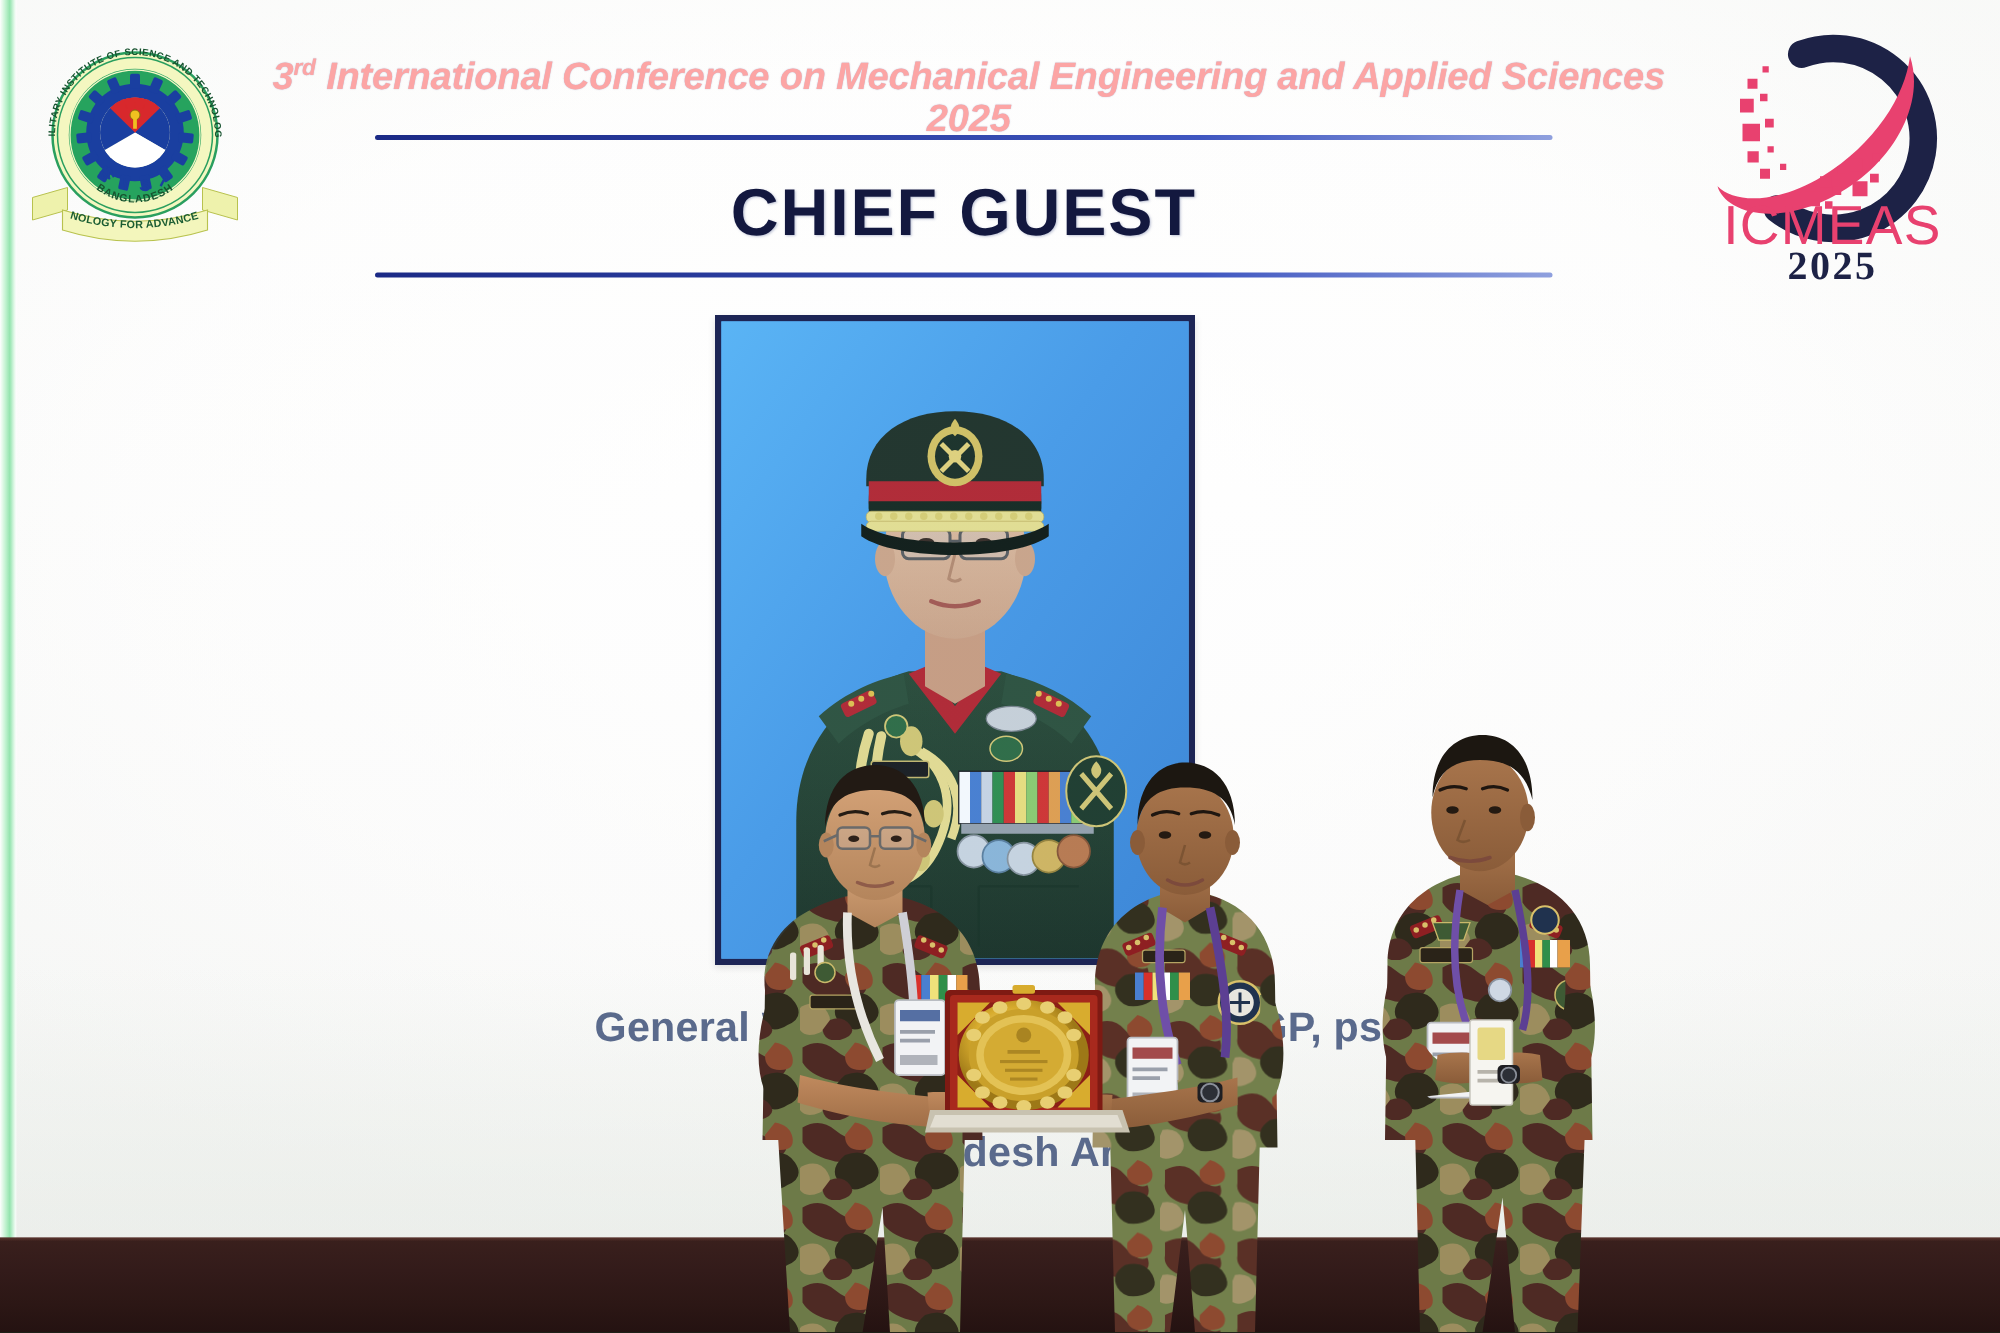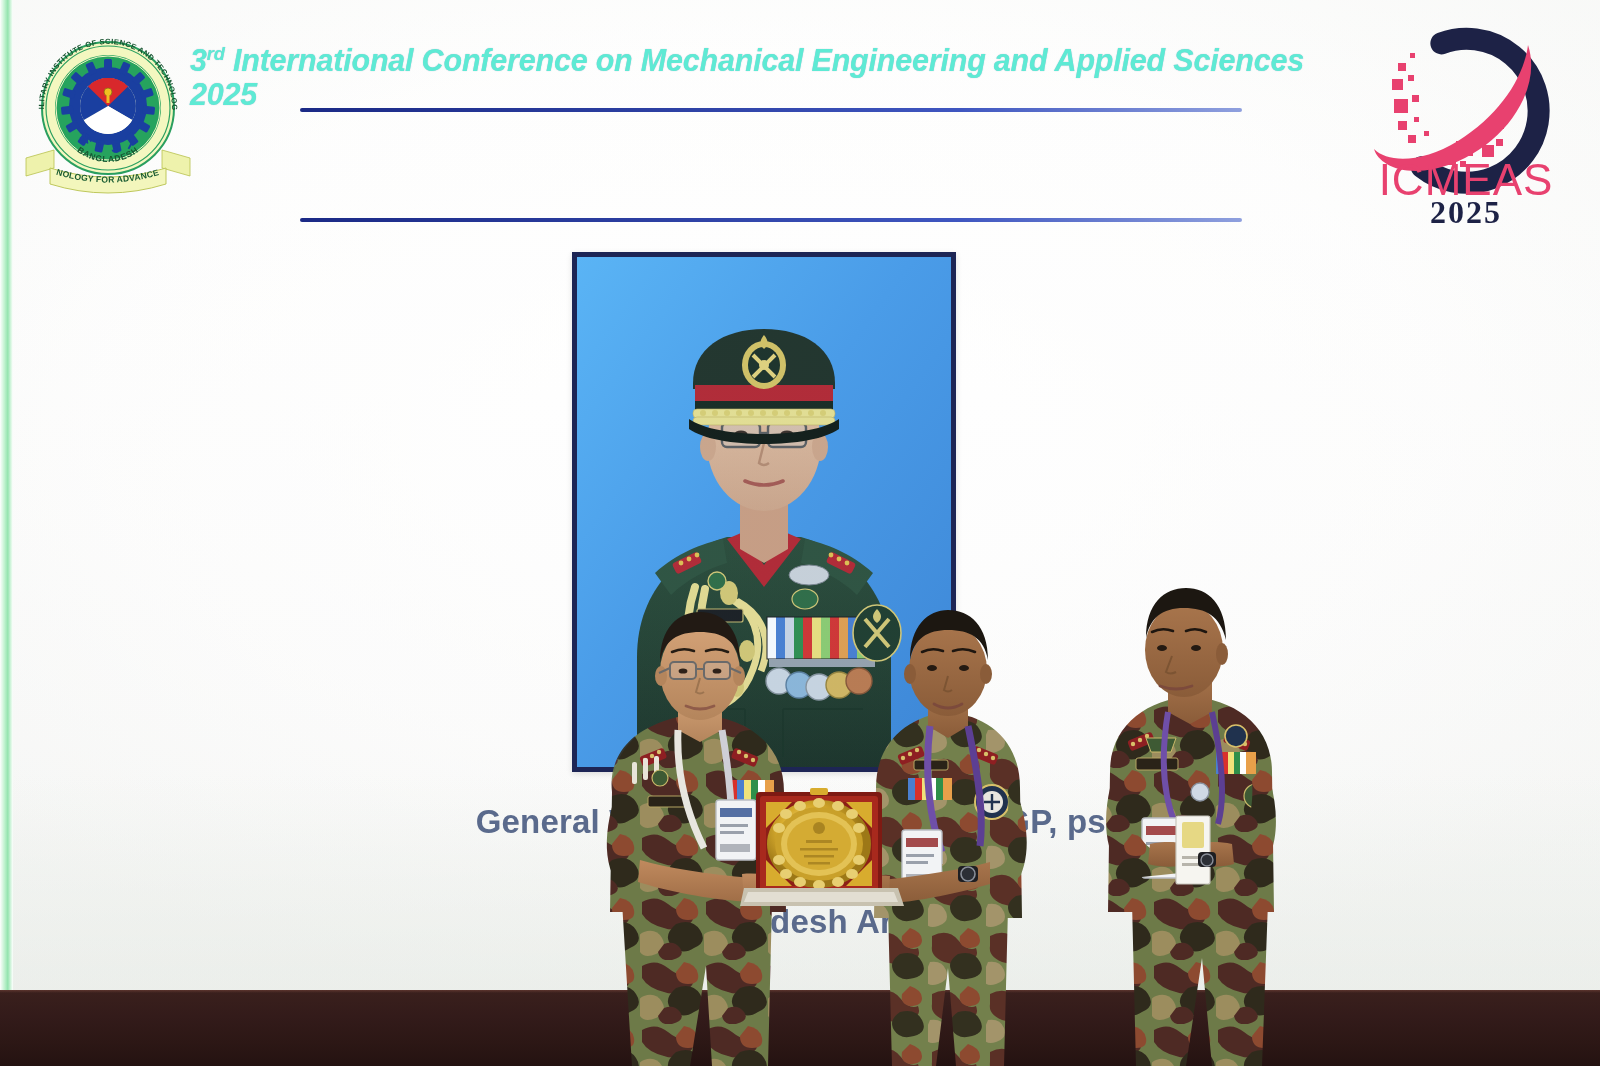--- a/index.html
+++ b/index.html
@@ -31,21 +31,21 @@
   .mist-logo{position:absolute;left:24px;top:8px;width:168px;height:196px;}
   .mist-logo svg{width:100%;height:100%;display:block;}
 
   
   .icmeas-logo{position:absolute;left:1348px;top:23px;width:236px;height:208px;}
   .icmeas-logo svg{width:100%;height:100%;display:block;}
 
   
   .conf-title{position:absolute;left:190px;top:44px;width:1170px;
         font-style:italic;font-weight:bold;font-size:30.5px;letter-spacing:-0.2px;
-        color:#5eead4;text-align:left;line-height:1.1;
+        color:#fca5a5;text-align:center;line-height:1.1;
         text-shadow:0 0 1px rgba(35,49,126,.35);}
   .conf-title sup{font-size:.6em;vertical-align:super;}
 
   
   .rule{position:absolute;height:4px;
         background:linear-gradient(90deg,#1b2a86 0%,#2b3ea0 35%,#3f56c0 70%,#8fa0de 100%);
         border-radius:2px;filter:blur(.25px);}
   .rule.top{left:300px;top:108px;width:942px;}
   .rule.bottom{left:300px;top:218px;width:942px;}
 
@@ -157,20 +157,21 @@
         </text>
       </g>
     </svg>
   </div>
 
   <div class="conf-title">
     <span>3</span><sup>rd</sup><span> International Conference on Mechanical Engineering and Applied Sciences 2025</span>
   </div>
 
   <div class="rule top"></div>
+  <div class="chief-guest">CHIEF GUEST</div>
   <div class="rule bottom"></div>
 
   <div class="icmeas-logo">
     <svg viewBox="0 0 236 208">
 
       <path d="M118,16 A72,72 0 1 1 117.9,16.001" fill="none" stroke="#1d2246" stroke-width="22" stroke-linecap="round" transform="rotate(-20 118 88)" stroke-dasharray="300 452"></path>
 
       <path d="M180,22 C196,70 150,132 86,146 C52,153 30,140 26,126 C40,140 74,140 110,118 C152,92 176,54 180,22 Z" fill="#e8416f"></path>
 
       <g fill="#e8416f">

